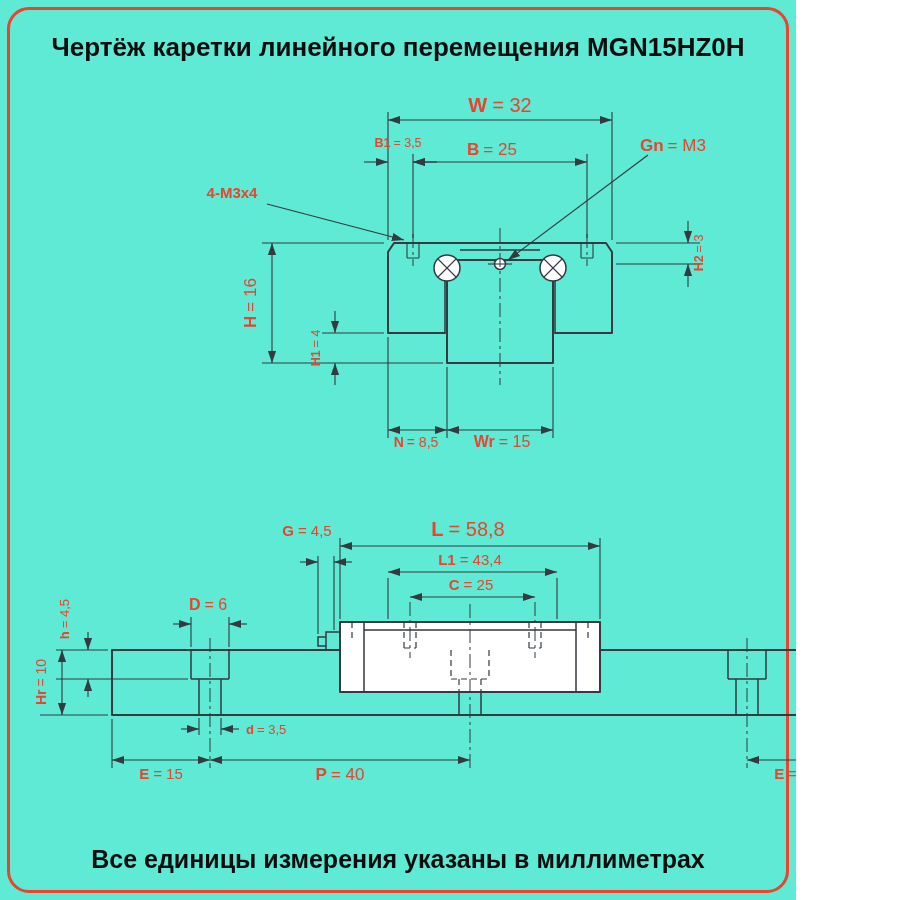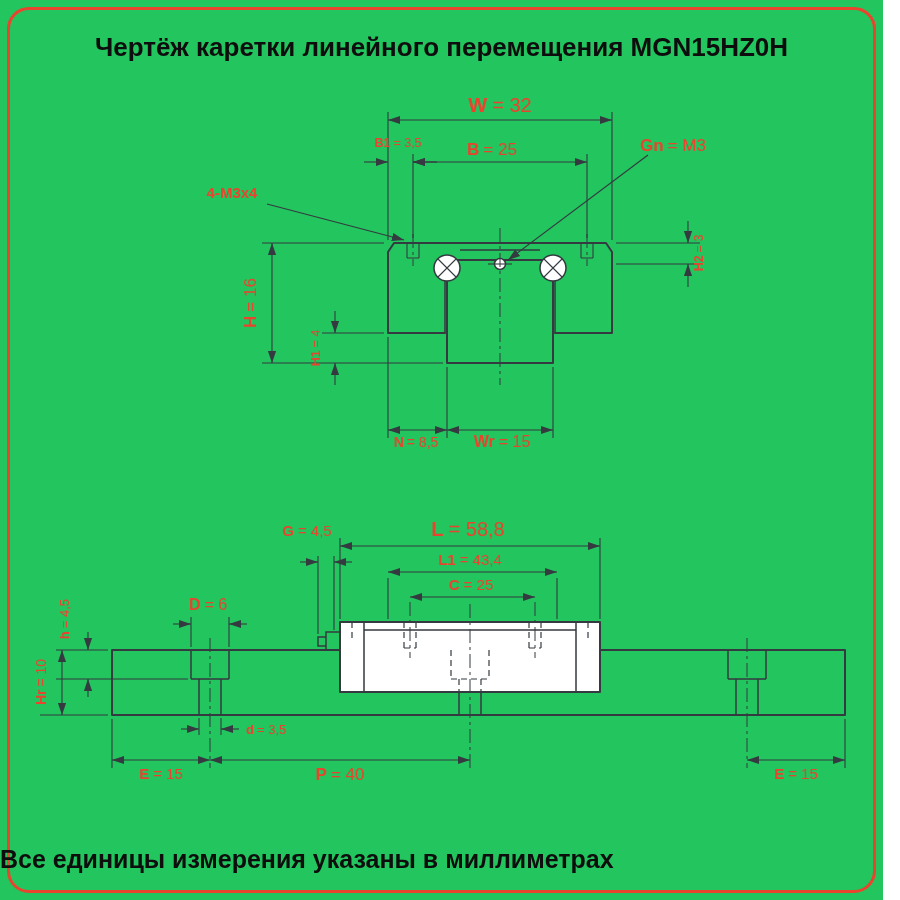--- a/index.html
+++ b/index.html
@@ -1,21 +1,21 @@
 <!DOCTYPE html>
 <html><head>
 <meta charset="utf-8">
 <style>
   html,body{margin:0;padding:0;background:#ffffff;}
-  .canvas{position:relative;width:883px;height:900px;background:#22c55e;overflow:hidden;
+  .canvas{position:relative;width:796px;height:900px;background:#5eead4;overflow:hidden;
           font-family:"Liberation Sans",sans-serif;}
   .frame{position:absolute;inset:7px;border:3px solid #e8442e;border-radius:22px;pointer-events:none;}
   .title{position:absolute;top:32px;left:0;right:0;text-align:center;
          font-size:26px;font-weight:700;color:#0d0d0d;}
-  .footer{position:absolute;bottom:26px;left:0;right:0;text-align:left;
+  .footer{position:absolute;bottom:26px;left:0;right:0;text-align:center;
           font-size:25px;font-weight:700;color:#0d0d0d;}
   svg{position:absolute;top:0;left:0;}
   .ln{stroke:#343a40;stroke-width:2;fill:none;stroke-linecap:round;stroke-linejoin:round;}
   .md{stroke:#343a40;stroke-width:1.5;fill:none;}
   .tn{stroke:#343a40;stroke-width:1.1;fill:none;}
   .cl{stroke:#343a40;stroke-width:1;fill:none;stroke-dasharray:14 4 3 4;}
   .hd{stroke:#343a40;stroke-width:1.2;fill:none;stroke-dasharray:6 4;}
   .wfill{fill:#fff;}
   text{fill:#e8442e;font-family:"Liberation Sans",sans-serif;}
   .sym{font-weight:700;}

